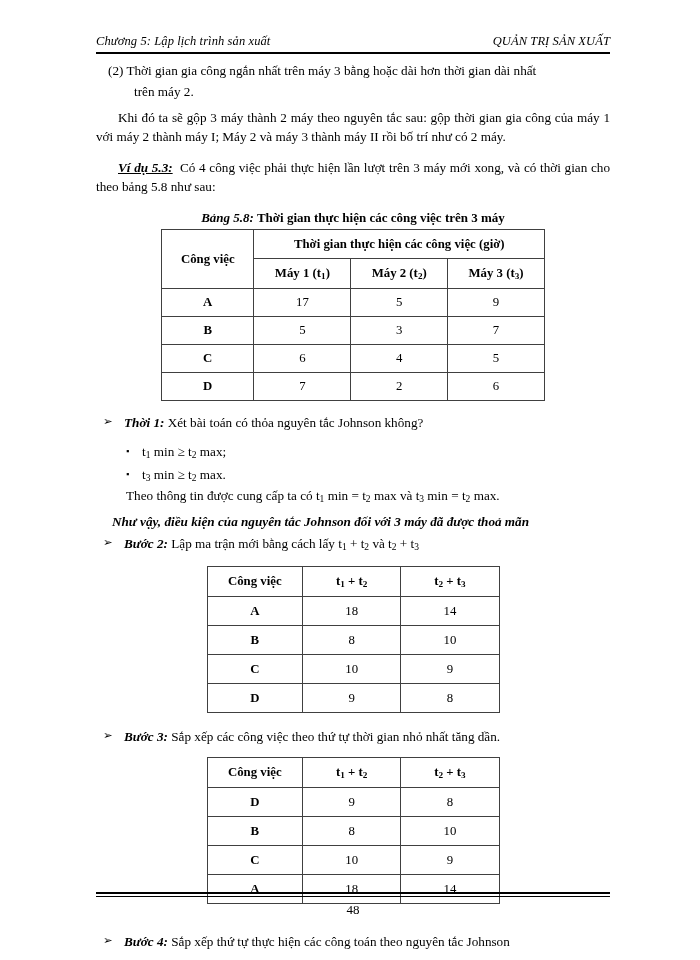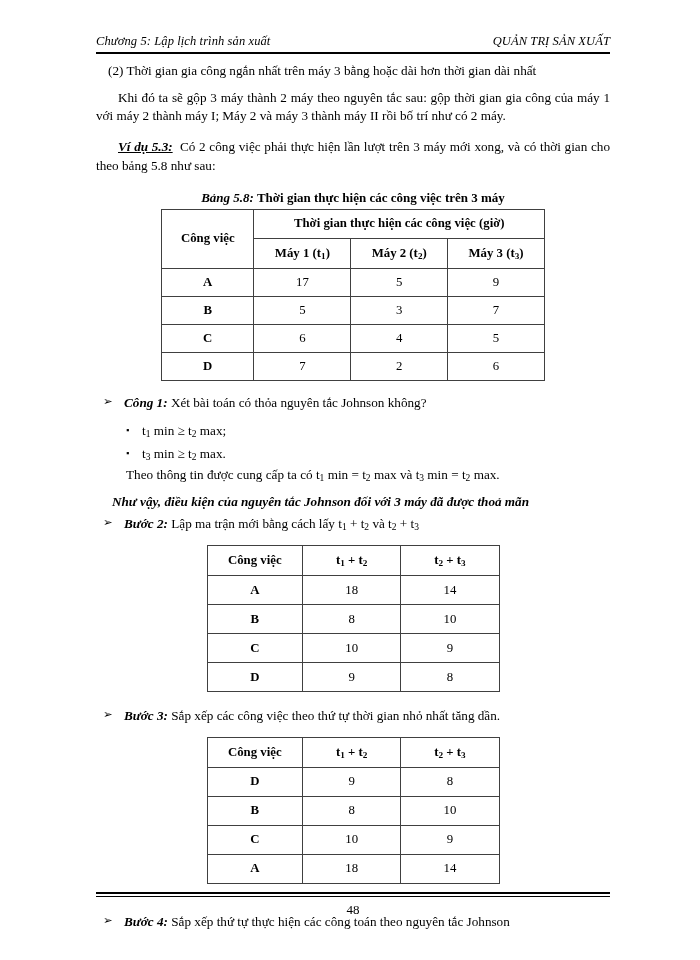--- a/index.html
+++ b/index.html
@@ -191,28 +191,29 @@
 
   <div class="content">
 
     <div class="runhead">
       <span class="left">Chương 5: Lập lịch trình sản xuất</span>
       <span class="right">QUẢN TRỊ SẢN XUẤT</span>
     </div>
     <div class="rule-top"></div>
 
     <p class="para indent-hang tight">(2) Thời gian gia công ngắn nhất trên máy 3 bằng hoặc dài hơn thời gian dài nhất</p>
+    <p class="para" style="padding-left:38px;">trên máy 2.</p>
 
     <div class="spacer-6"></div>
 
     <p class="para first-indent">Khi đó ta sẽ gộp 3 máy thành 2 máy theo nguyên tắc sau: gộp thời gian gia công của máy 1 với máy 2 thành máy I; Máy 2 và máy 3 thành máy II rồi bố trí như có 2 máy.</p>
 
     <div class="spacer-10"></div>
 
-    <p class="para first-indent"><span class="exlabel">Ví dụ 5.3:</span>&nbsp; <span>Có 2 công việc phải thực hiện lần lượt trên 3 máy mới xong, và có thời gian cho theo bảng 5.8 như sau:</span></p>
+    <p class="para first-indent"><span class="exlabel">Ví dụ 5.3:</span>&nbsp; <span>Có 4 công việc phải thực hiện lần lượt trên 3 máy mới xong, và có thời gian cho theo bảng 5.8 như sau:</span></p>
 
     <div class="spacer-8"></div>
 
     <div class="caption"><span class="ital">Bảng 5.8:</span> <span>Thời gian thực hiện các công việc trên 3 máy</span></div>
 
     <div class="t1wrap">
       <table class="doc t1">
         <tbody>
             <tr>
           <th class="jobhead" rowspan="2">Công việc</th>
@@ -248,21 +249,21 @@
           <td>6</td>
         </tr>
       </tbody>
         </table>
     </div>
 
     <div class="spacer-12"></div>
 
     <div class="bullet-arrow">
       <span class="marker">➢</span>
-      <span class="stepname">Công 1:</span>
+      <span class="stepname">Thời 1:</span>
       <span>Xét bài toán có thỏa nguyên tắc Johnson không?</span>
     </div>
 
     <div class="spacer-6"></div>
 
     <div class="bullet-sq">
       <span class="marker">▪</span>
       <span>t<sub>1</sub> min ≥ t<sub>2</sub> max;</span>
     </div>
     <div class="bullet-sq">

